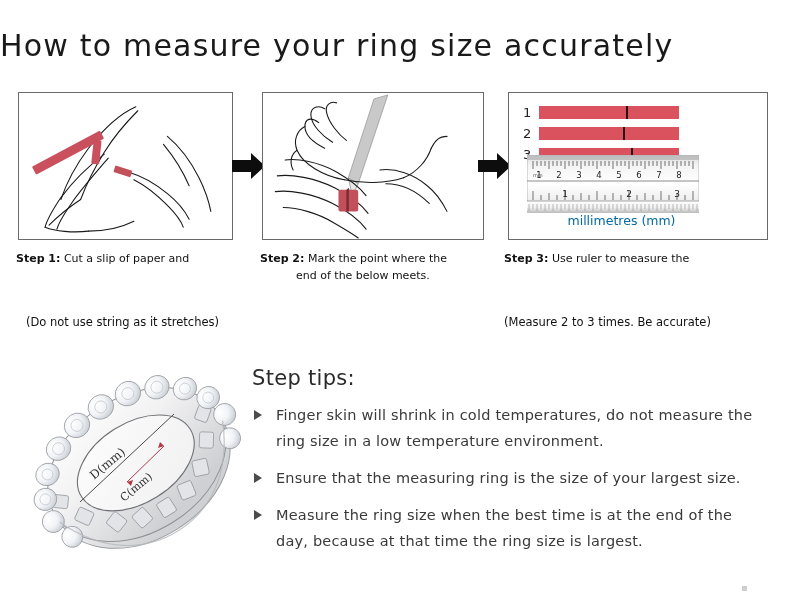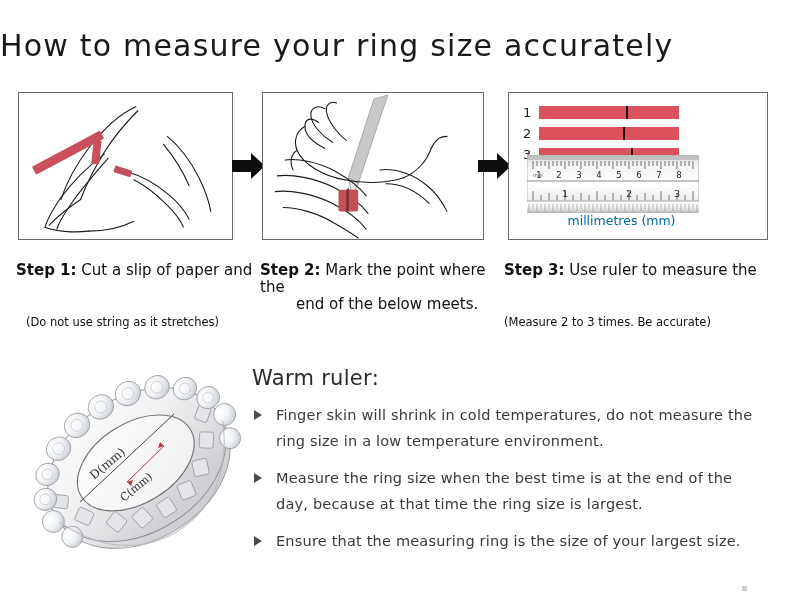--- a/index.html
+++ b/index.html
@@ -58,24 +58,23 @@
     width: 34px;
     height: 32px;
   }
   .arrow-1 { left: 232px; }
   .arrow-2 { left: 478px; }
 
   
   .caption {
     position: absolute;
     font-family: "DejaVu Sans", sans-serif;
-    font-size: 15px;
+    font-size: 11px;
     line-height: 17px;
     color: #111;
-    margin-top: 12px;
   }
   .caption .lead { font-weight: bold; }
   .caption .bold { font-weight: bold; }
   .cap-1 { left: 16px;  top: 250px; width: 240px; }
   .cap-2 { left: 260px; top: 250px; width: 240px; }
   .cap-3 { left: 504px; top: 250px; width: 270px; }
   .cap-line-indent { display: block; padding-left: 36px; }
   .cap-line-indent-3 { display: block; padding-left: 44px; }
 
   .note {
@@ -537,30 +536,30 @@
 
     <g stroke="#b03a46" stroke-width="1">
       <line x1="103" y1="130" x2="140" y2="94"></line>
       <path d="M103 130 l6 -2 l-2 6 z" fill="#b03a46" stroke="none"></path>
       <path d="M140 94 l-6 2 l2 -6 z" fill="#b03a46" stroke="none"></path>
     </g>
     <text x="100" y="150" transform="rotate(-40 100 150)" font-family="DejaVu Serif, serif" font-size="11" fill="#333">C(mm)</text>
   </svg>
 </div>
 
-<div class="tips-title">Warm ruler:</div>
+<div class="tips-title">Step tips:</div>
 
 <div class="tips-list">
   <div class="tip">
     <span class="bullet"></span>
     <span>Finger skin will shrink in cold temperatures, do not measure the ring size in a low temperature environment.</span>
   </div>
   <div class="tip">
     <span class="bullet"></span>
-    <span>Measure the ring size when the best time is at the end of the day, because at that time the ring size is largest.</span>
+    <span>Ensure that the measuring ring is the size of your largest size.</span>
   </div>
   <div class="tip">
     <span class="bullet"></span>
-    <span>Ensure that the measuring ring is the size of your largest size.</span>
+    <span>Measure the ring size when the best time is at the end of the day, because at that time the ring size is largest.</span>
   </div>
 </div>
 
 <div class="corner-mark"></div>
 
 </body></html>

